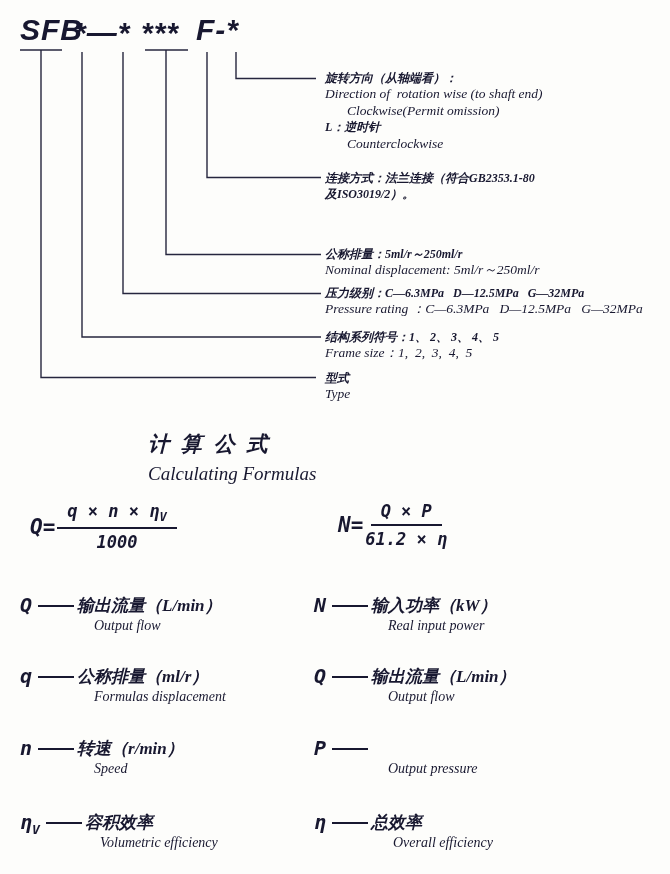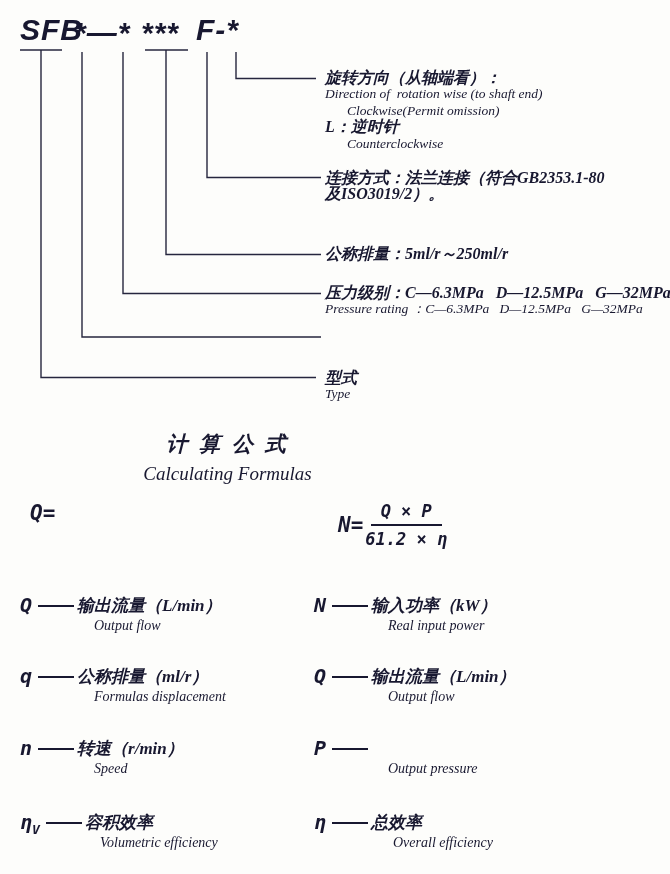--- a/index.html
+++ b/index.html
@@ -10,25 +10,25 @@
     font-family:"Liberation Sans", sans-serif;
     font-style:italic;
   }
   
   .code-part { position:absolute; font-weight:bold; font-size:30px; letter-spacing:1px; white-space:pre; }
   
   .lines { position:absolute; left:0; top:0; color:var(--line); }
   .lines path { fill:none; stroke:currentColor; stroke-width:1.4; }
   
   .callout { position:absolute; left:325px; }
-  .zh { font-family:"Liberation Serif", serif; font-weight:bold; font-size:16px; line-height:16.4px; white-space:pre; }
+  .zh { font-family:"Liberation Serif", serif; font-weight:bold; font-size:12px; line-height:16.4px; white-space:pre; }
   .en { font-family:"Liberation Serif", serif; font-weight:normal; font-size:13.5px; line-height:16.4px; white-space:pre; }
   .indent { padding-left:22px; }
   
-  .sec-title-block { position:absolute; left:140px; top:430px; width:175px; text-align:center; }
+  .sec-title-block { position:absolute; left:148px; top:430px; width:175px; text-align:left; }
   .sec-title { font-size:21px; font-weight:bold; letter-spacing:3px; white-space:pre; }
   .sec-sub { font-family:"Liberation Serif", serif; font-size:19px; margin-top:5px; }
   
   .formula { position:absolute; display:flex; align-items:center;
              font-family:"DejaVu Sans Mono", monospace; font-weight:bold; }
   .f-lhs { font-size:21px; margin-right:2px; }
   .frac { display:flex; flex-direction:column; align-items:center; font-size:17px; }
   .f-num { padding:0 10px 3px; border-bottom:2px solid var(--ink); white-space:pre; }
   .f-num sub { font-size:12px; }
   .f-den { padding-top:3px; white-space:pre; }
@@ -70,40 +70,49 @@
     <div class="en indent">Counterclockwise</div>
   </div>
 
   <div class="callout" style="top:170px;">
     <div class="zh">连接方式：法兰连接（符合GB2353.1-80</div>
     <div class="zh">及ISO3019/2）。</div>
   </div>
 
   <div class="callout" style="top:246px;">
     <div class="zh">公称排量：5ml/r～250ml/r</div>
+    <div class="en">Nominal displacement: 5ml/r～250ml/r</div>
   </div>
 
   <div class="callout" style="top:285px;">
     <div class="zh">压力级别：C—6.3MPa   D—12.5MPa   G—32MPa</div>
     <div class="en">Pressure rating ：C—6.3MPa   D—12.5MPa   G—32MPa</div>
   </div>
 
+  <div class="callout" style="top:329px;">
+    <div class="zh">结构系列符号：1、 2、 3、 4、 5</div>
+    <div class="en">Frame size：1,  2,  3,  4,  5</div>
+  </div>
 
   <div class="callout" style="top:370px;">
     <div class="zh">型式</div>
     <div class="en">Type</div>
   </div>
 
   <div class="sec-title-block">
     <div class="sec-title">计 算 公 式</div>
     <div class="sec-sub">Calculating Formulas</div>
   </div>
 
   <div class="formula" style="left:30px; top:501px;">
     <span class="f-lhs">Q=</span>
+    <span class="frac">
+      <span class="f-num"><span>q × n × η</span><sub>V</sub></span>
+      <span class="f-den">1000</span>
+    </span>
   </div>
 
   <div class="formula" style="left:338px; top:501px;">
     <span class="f-lhs">N=</span>
     <span class="frac">
       <span class="f-num">Q × P</span>
       <span class="f-den">61.2 × η</span>
     </span>
   </div>
 

